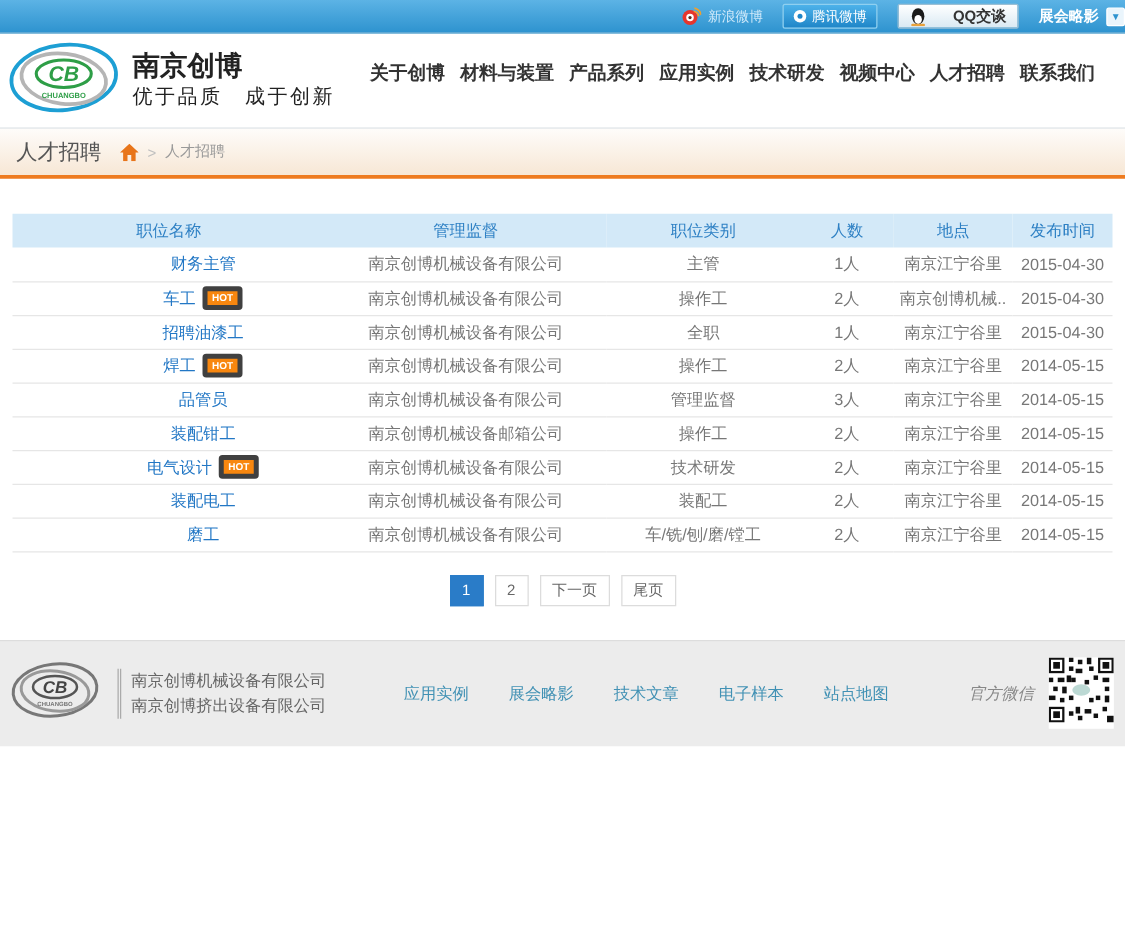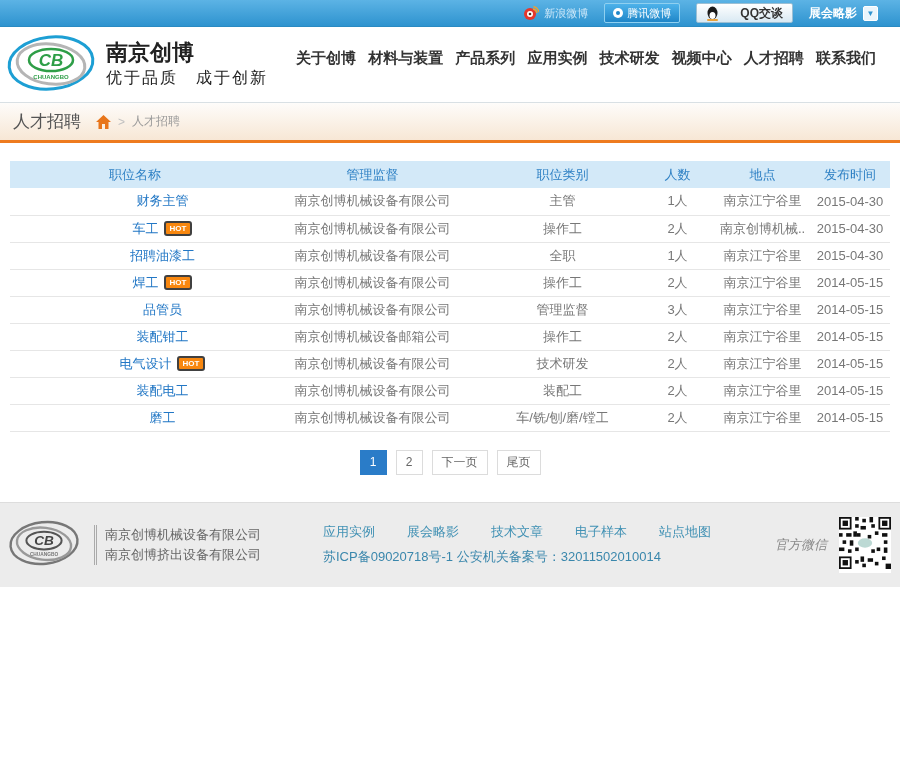--- a/index.html
+++ b/index.html
@@ -7,21 +7,21 @@
   body {
     height:758px; overflow:hidden; background:#ffffff;
     font-family:"Liberation Sans","DejaVu Sans",sans-serif; color:#333;
   }
 
   
   .topbar {
     height:27px; background:linear-gradient(#5cb3e5,#2e93cf);
     border-bottom:1px solid #2a8ac2;
     display:flex; justify-content:flex-end; align-items:center;
-    gap:16px; padding-right:22px;
+    gap:16px; 
   }
   .tb-item { display:flex; align-items:center; gap:5px; cursor:pointer; }
   .weibo-txt { color:#cfe9fa; font-size:11px; }
   .tweibo-badge {
     height:20px; padding:0 8px; display:flex; align-items:center; gap:4px;
     background:linear-gradient(#4db2ea,#1f86c8); border:1px solid #8fd0f0;
     border-radius:2px; color:#fff; font-size:11px;
   }
   .tweibo-dot { width:10px; height:10px; border-radius:50%; background:#fff;
     display:inline-flex; align-items:center; justify-content:center; }
@@ -51,33 +51,33 @@
     height:40px; background:linear-gradient(#fefcfa,#f7e7d5);
     border-bottom:3px solid #ee7b1f;
     display:flex; align-items:center; padding-left:13px;
   }
   .page-title { font-size:17px; color:#555; }
   .bc-home { margin-left:15px; cursor:pointer; display:flex; align-items:center; }
   .bc-sep { color:#c0c0c0; font-size:12px; margin:0 7px; }
   .bc-crumb { font-size:12px; color:#999; cursor:pointer; }
 
   
-  .content { padding-top:18px; }
+  .content { padding-top:28px; }
   table.jobs { width:880px; margin:0 auto; border-collapse:collapse; font-size:13px; }
   table.jobs thead tr { background:#d3e9f8; height:27px; }
   table.jobs th { color:#2e80c4; font-weight:normal; text-align:center; }
   table.jobs tbody tr { height:27px; border-bottom:1px solid #e6e6e6; }
   table.jobs td { text-align:center; color:#777; }
   td.c-title { text-align:left; padding-left:55px; }
   td.c-title a { color:#2277c5; text-decoration:none; cursor:pointer; }
   td.c-company { color:#666; }
   td.c-date { color:#888; }
   .hot {
     display:inline-block; margin-left:5px; padding:1px 4px 1px;
-    background:#f8870f; border:2px solid #404040; border-radius:3px;
+    background:#f8870f; border:4px solid #404040; border-radius:3px;
     color:#fff; font-size:8px; font-weight:bold; line-height:9px; vertical-align:2px;
   }
 
   
   .pagination { display:flex; justify-content:center; gap:9px; margin-top:18px; padding-bottom:27px; }
   .pg { height:25px; min-width:27px; line-height:23px; text-align:center; font-size:12px;
         border:1px solid #dcdcdc; background:#fff; color:#666; cursor:pointer; padding:0 9px; }
   .pg.active { background:#2a7cc8; border-color:#2a7cc8; color:#fff; }
 
   
@@ -285,21 +285,20 @@
     <div>南京创博挤出设备有限公司</div>
   </div>
   <div class="f-mid">
     <div class="f-links">
       <span class="f-link">应用实例</span>
       <span class="f-link">展会略影</span>
       <span class="f-link">技术文章</span>
       <span class="f-link">电子样本</span>
       <span class="f-link">站点地图</span>
     </div>
-    <div class="f-icp">苏ICP备09020718号-1 公安机关备案号：32011502010014</div>
   </div>
   <div class="f-spacer"></div>
   <div class="f-wechat">官方微信</div>
   <div class="f-qr">
     <svg width="52" height="52" viewBox="0 0 29 29">
       <rect x="0" y="0" width="29" height="29" fill="#ffffff"></rect>
       <g fill="#111">
         <rect x="0" y="0" width="7" height="7"></rect>
           <rect x="22" y="0" width="7" height="7"></rect>
           <rect x="0" y="22" width="7" height="7"></rect>

